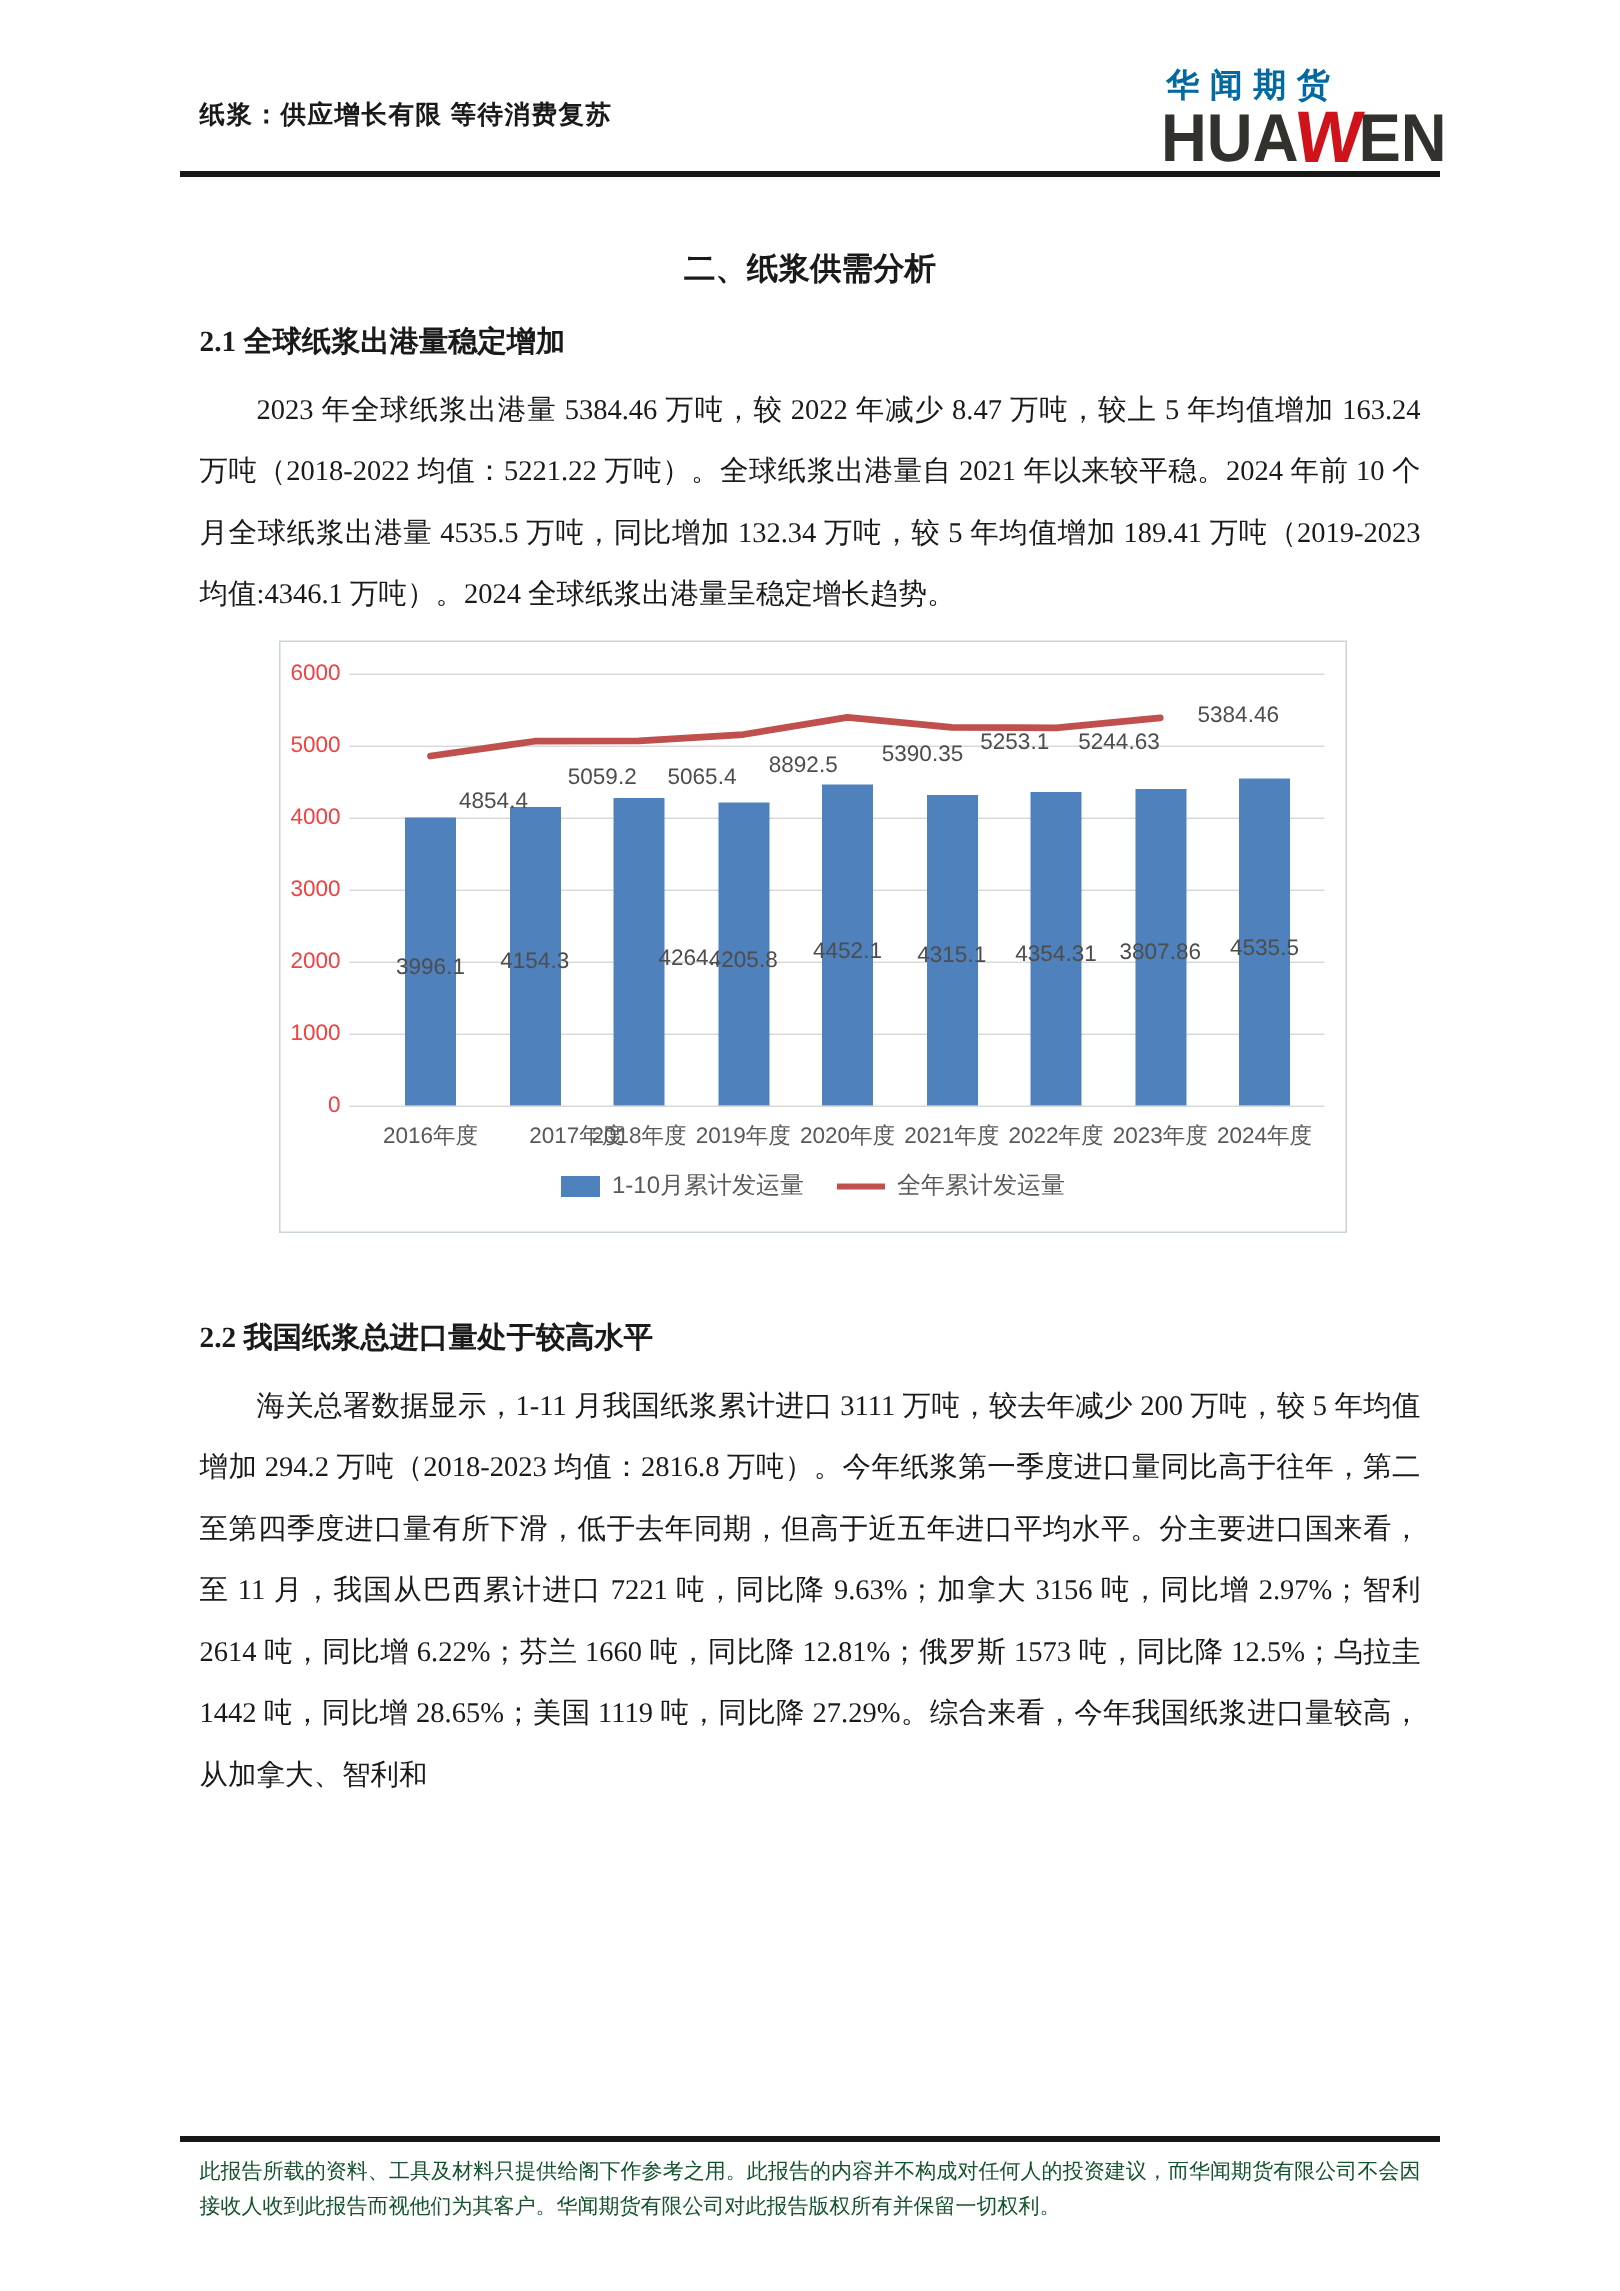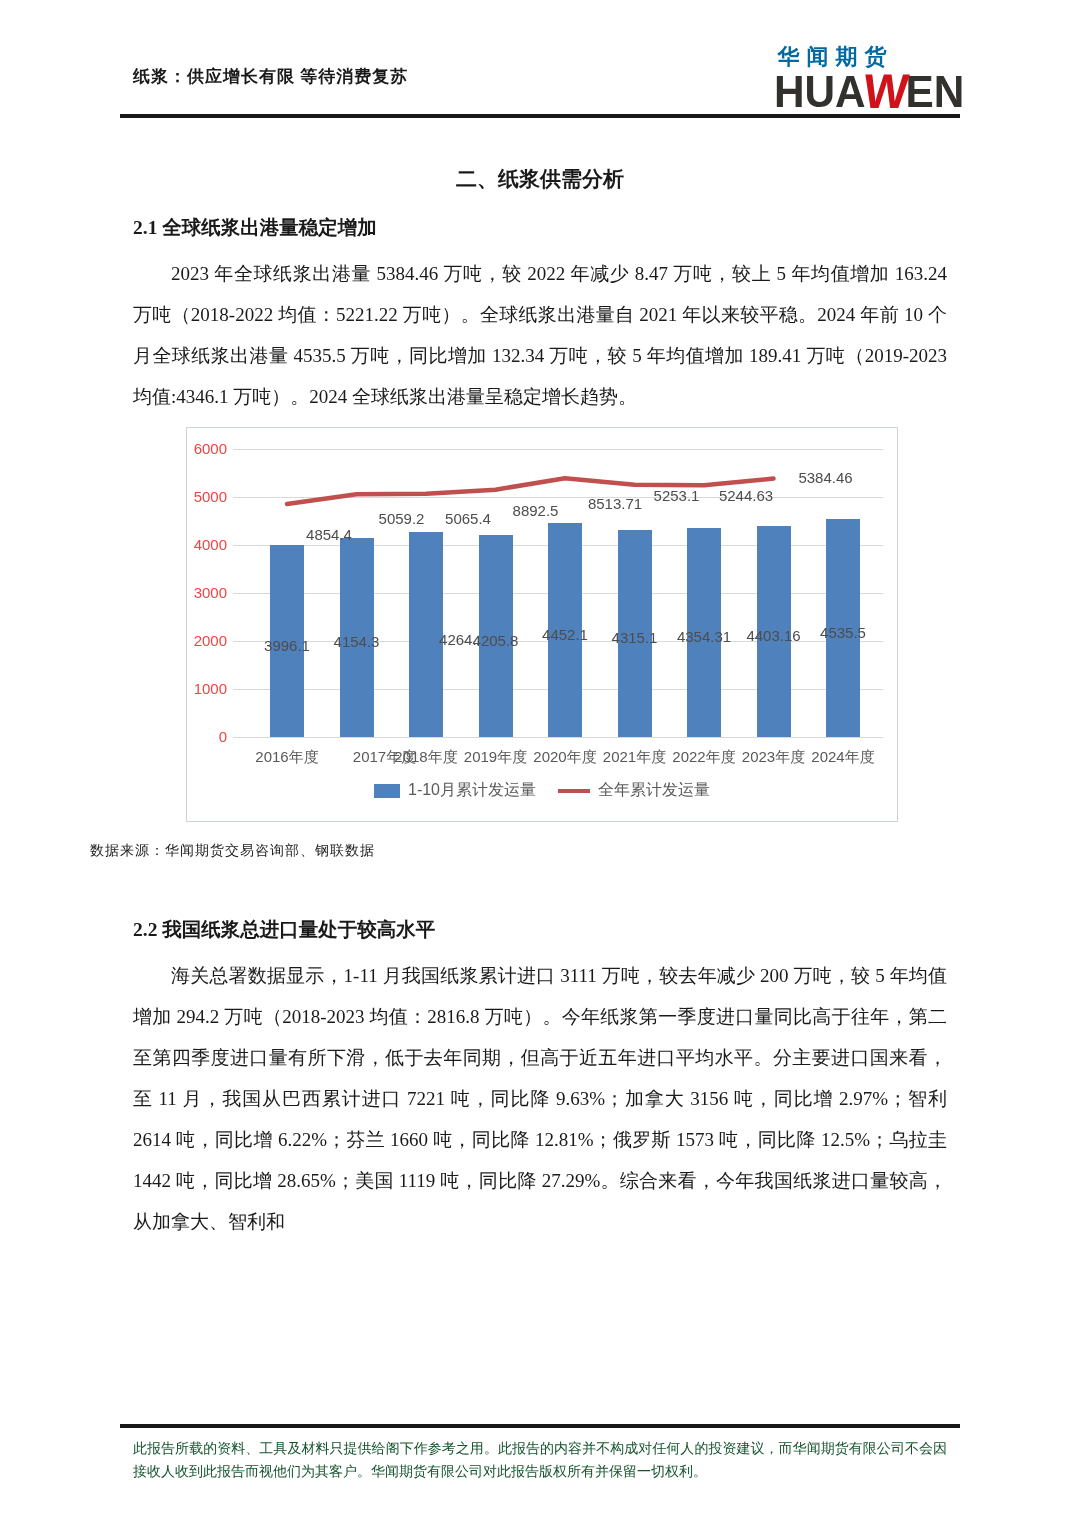--- a/index.html
+++ b/index.html
@@ -210,52 +210,51 @@
       <div class="bar-label" style="left: 239px; top: 210.659px; margin-left: 36px;">4264.2</div>
       <div class="bar" style="left: 291.5px; top: 107.122px; width: 34px; height: 201.878px; background: rgb(79, 129, 189);"></div>
       <div class="bar-label" style="left: 308.5px; top: 212.061px;">4205.8</div>
       <div class="bar" style="left: 361px; top: 95.2992px; width: 34px; height: 213.701px; background: rgb(79, 129, 189);"></div>
       <div class="bar-label" style="left: 378px; top: 206.15px;">4452.1</div>
       <div class="bar" style="left: 430.5px; top: 101.875px; width: 34px; height: 207.125px; background: rgb(79, 129, 189);"></div>
       <div class="bar-label" style="left: 447.5px; top: 209.438px;">4315.1</div>
       <div class="bar" style="left: 500px; top: 99.9931px; width: 34px; height: 209.007px; background: rgb(79, 129, 189);"></div>
       <div class="bar-label" style="left: 517px; top: 208.497px;">4354.31</div>
       <div class="bar" style="left: 569.5px; top: 97.6483px; width: 34px; height: 211.352px; background: rgb(79, 129, 189);"></div>
-      <div class="bar-label" style="left: 586.5px; top: 207.324px;">4403.16</div>
+      <div class="bar-label" style="left: 586.5px; top: 207.324px;">3807.86</div>
       <div class="bar" style="left: 639px; top: 91.296px; width: 34px; height: 217.704px; background: rgb(79, 129, 189);"></div>
       <div class="bar-label" style="left: 656px; top: 204.148px;">4535.5</div>
       <svg width="712" height="395" class="chart-svg">
         <polyline points="100,75.98880000000003 169.5,66.15840000000003 239,65.86080000000001 308.5,61.67519999999999 378,50.26319999999998 447.5,56.85119999999998 517,57.25776000000002 586.5,50.54591999999997" fill="none" stroke="#c0504d" stroke-width="4.5" stroke-linecap="round" stroke-linejoin="round"></polyline>
       </svg>
       <div class="line-label" style="left: 142px; top: 105.989px;">4854.4</div>
       <div class="line-label" style="left: 214.5px; top: 90.1584px;">5059.2</div>
       <div class="line-label" style="left: 281px; top: 89.8608px;">5065.4</div>
       <div class="line-label" style="left: 348.5px; top: 81.6752px;">8892.5</div>
-      <div class="line-label" style="left: 428px; top: 75.2632px;">8513.71</div>
+      <div class="line-label" style="left: 428px; top: 75.2632px;">5390.35</div>
       <div class="line-label" style="left: 489.5px; top: 66.8512px;">5253.1</div>
       <div class="line-label" style="left: 559px; top: 67.2578px;">5244.63</div>
       <div class="line-label" style="left: 638.5px; top: 48.5459px;">5384.46</div>
       <div class="x-label" style="left: 100px;">2016年度</div>
       <div class="x-label" style="left: 169.5px; margin-left: 28px;">2017年度</div>
       <div class="x-label" style="left: 239px;">2018年度</div>
       <div class="x-label" style="left: 308.5px;">2019年度</div>
       <div class="x-label" style="left: 378px;">2020年度</div>
       <div class="x-label" style="left: 447.5px;">2021年度</div>
       <div class="x-label" style="left: 517px;">2022年度</div>
       <div class="x-label" style="left: 586.5px;">2023年度</div>
       <div class="x-label" style="left: 656px;">2024年度</div>
       <div class="legend">
         <span class="legend-swatch-bar" style="background: rgb(79, 129, 189);"></span>
         <span>1-10月累计发运量</span>
         <span class="legend-swatch-line" style="background: rgb(192, 80, 77);"></span>
         <span>全年累计发运量</span>
       </div>
     </div>
 
-  <div class="data-source">数据来源：华闻期货交易咨询部、钢联数据</div>
 
   <div class="h3 h3-sec22">2.2 我国纸浆总进口量处于较高水平</div>
   <div class="para">海关总署数据显示，1-11 月我国纸浆累计进口 3111 万吨，较去年减少 200 万吨，较 5 年均值增加 294.2 万吨（2018-2023 均值：2816.8 万吨）。今年纸浆第一季度进口量同比高于往年，第二至第四季度进口量有所下滑，低于去年同期，但高于近五年进口平均水平。分主要进口国来看，至 11 月，我国从巴西累计进口 7221 吨，同比降 9.63%；加拿大 3156 吨，同比增 2.97%；智利 2614 吨，同比增 6.22%；芬兰 1660 吨，同比降 12.81%；俄罗斯 1573 吨，同比降 12.5%；乌拉圭 1442 吨，同比增 28.65%；美国 1119 吨，同比降 27.29%。综合来看，今年我国纸浆进口量较高，从加拿大、智利和</div>
 
   <div class="footer">
     <div class="footer-rule"></div>
     <div class="disclaimer">此报告所载的资料、工具及材料只提供给阁下作参考之用。此报告的内容并不构成对任何人的投资建议，而华闻期货有限公司不会因接收人收到此报告而视他们为其客户。华闻期货有限公司对此报告版权所有并保留一切权利。</div>
   </div>
 
 </div>

